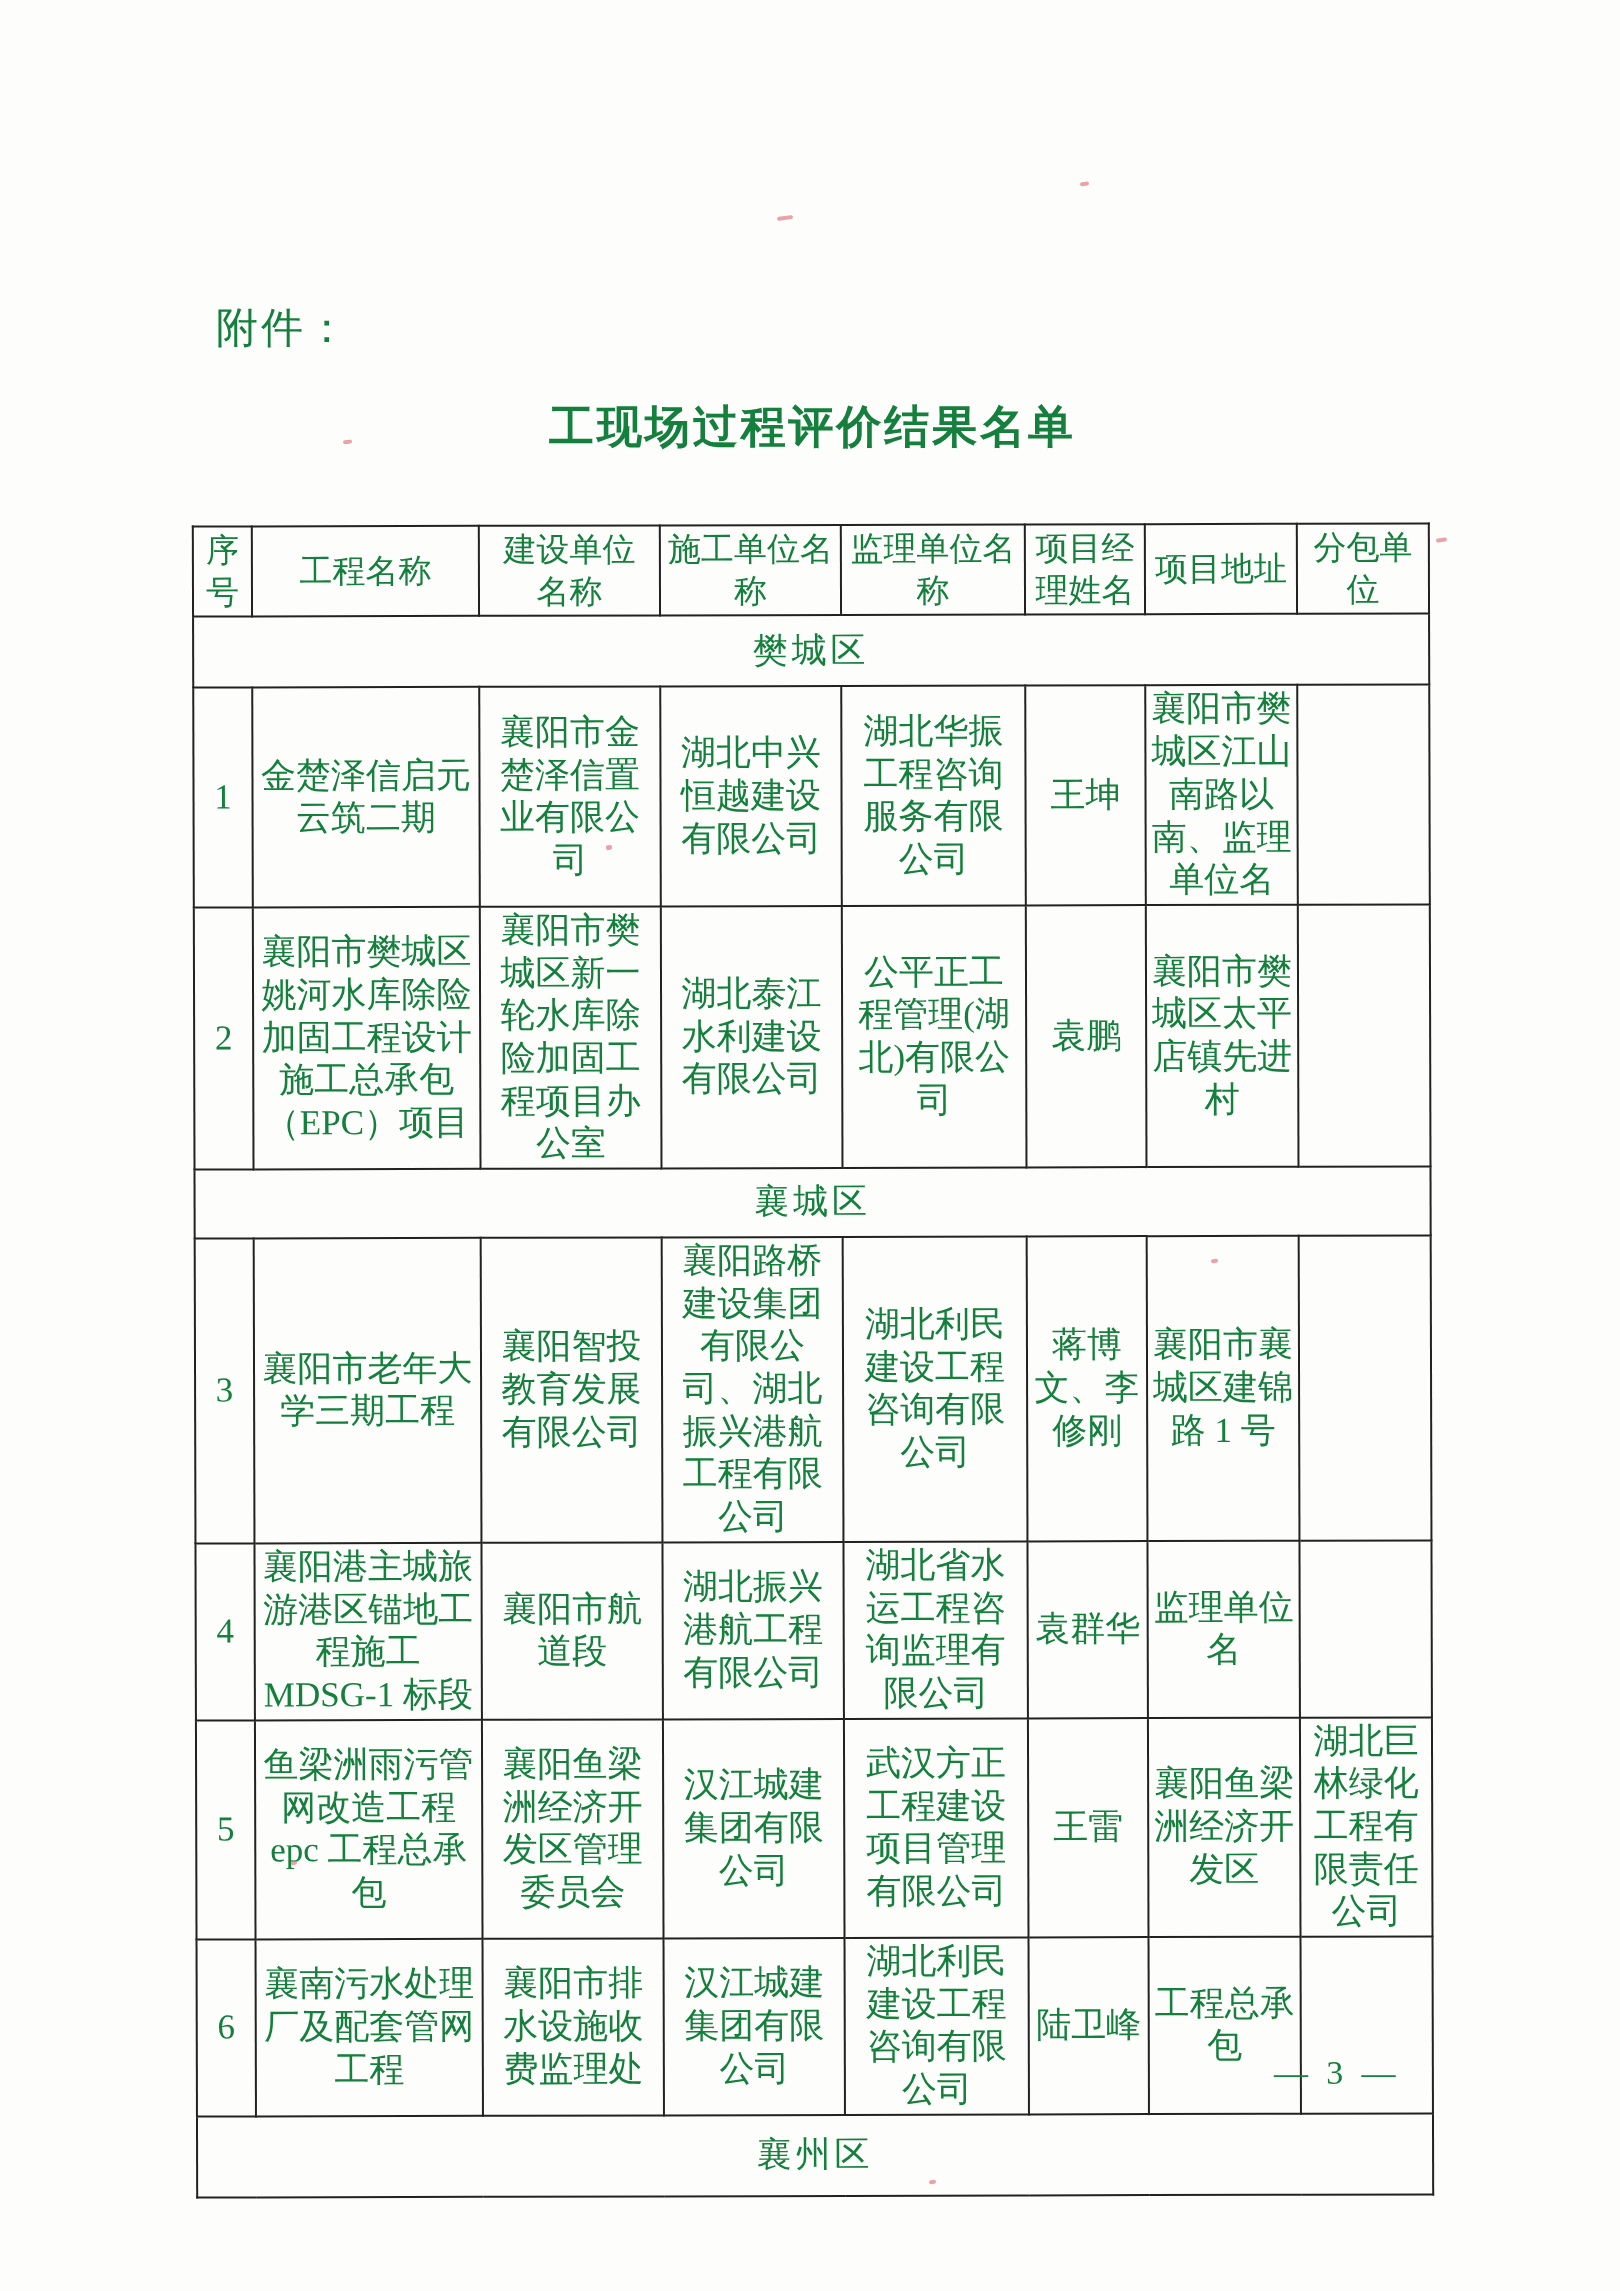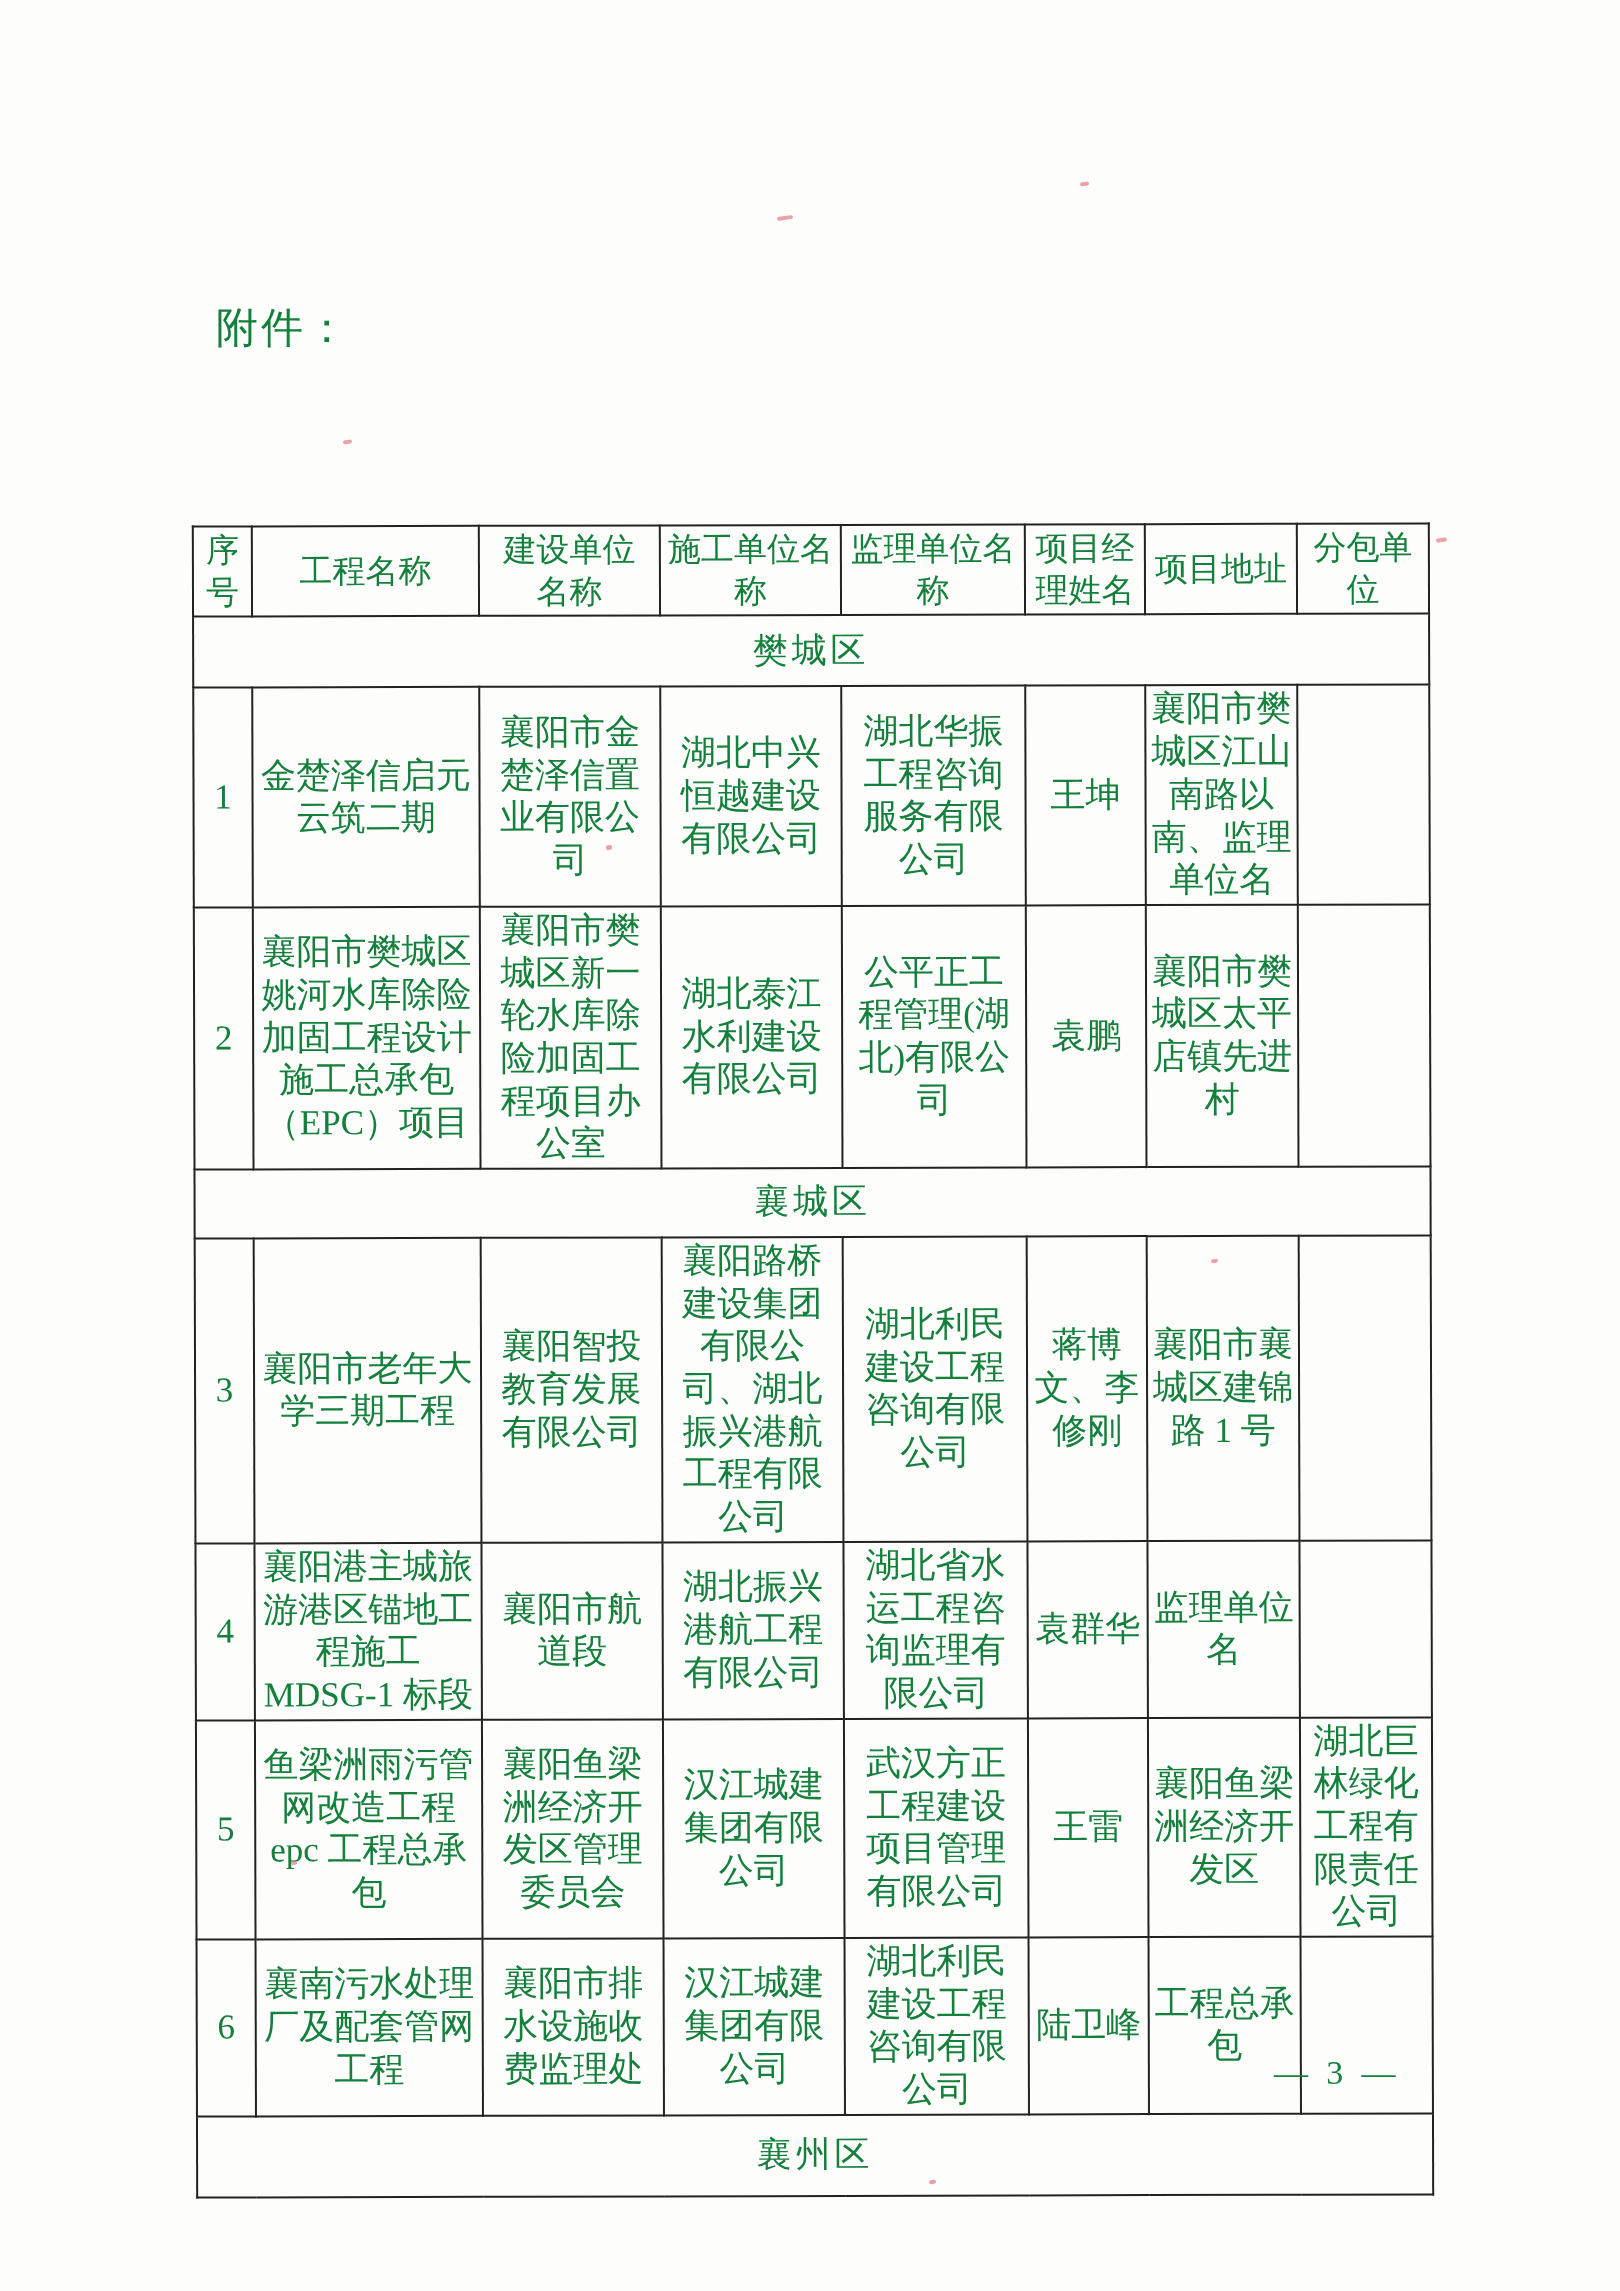--- a/index.html
+++ b/index.html
@@ -55,20 +55,21 @@
   }
 </style>
 </head>
 <body>
 
 <div class="page">
 
   <div class="attachment-label">附件：</div>
 
   <div class="title-block">
+    <div class="title-line2">工现场过程评价结果名单</div>
   </div>
 
   <table class="doc-table">
     <colgroup>
       <col style="width:59px">
         <col style="width:227px">
         <col style="width:181px">
       <col style="width:181px">
         <col style="width:184px">
         <col style="width:120px">

